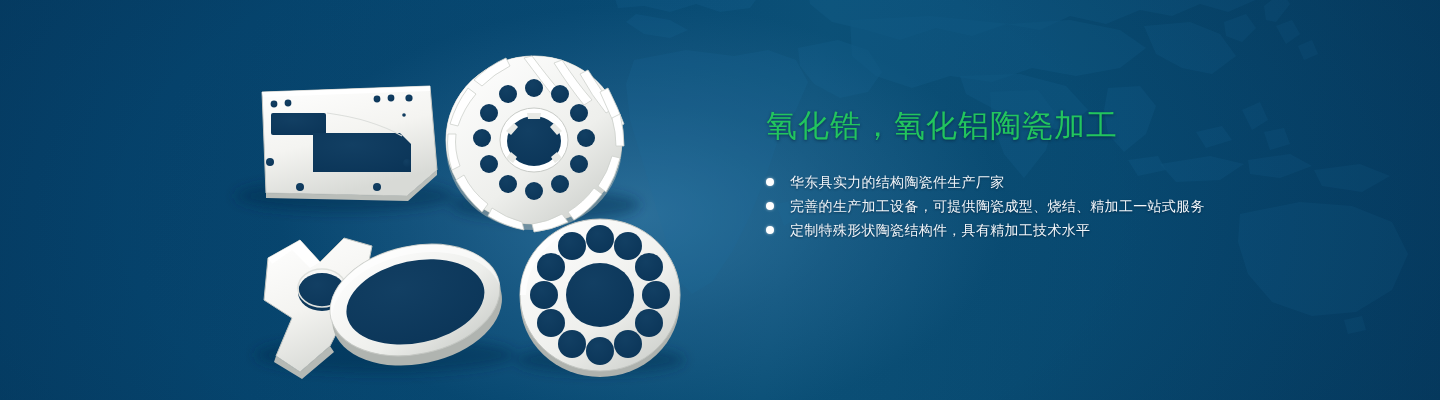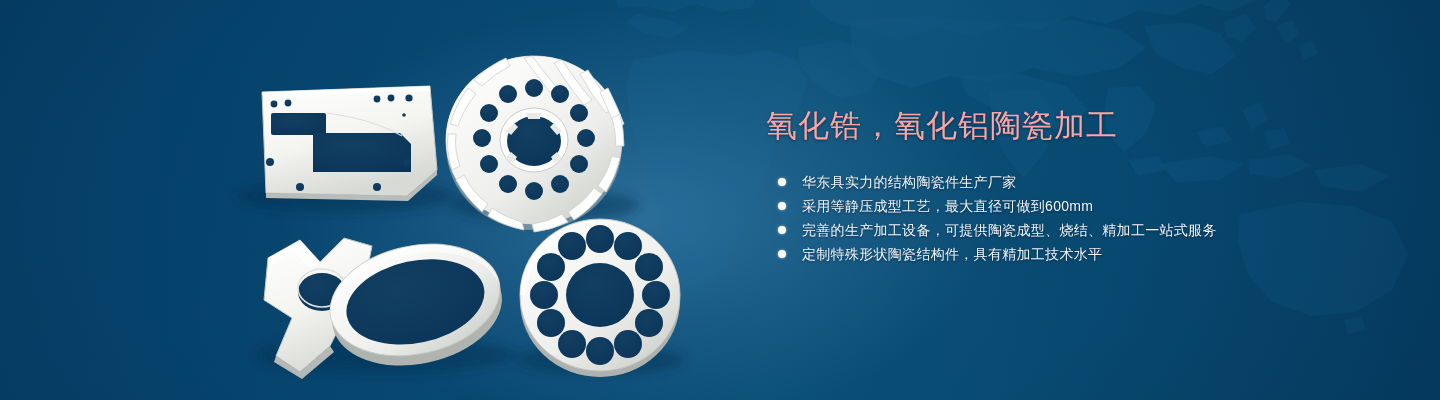--- a/index.html
+++ b/index.html
@@ -59,29 +59,29 @@
   .copy {
     position: absolute;
     left: 764px;
     top: 104px;
     width: 640px;
   }
   .headline {
     font-size: 31px;
     line-height: 44px;
     letter-spacing: 1px;
-    color: #fca5a5;
+    color: #22c55e;
     font-weight: normal;
     margin: 0 0 22px 2px;
     text-shadow: 0 1px 3px rgba(0,20,40,0.55);
     white-space: nowrap;
   }
   .bullets {
     list-style: none;
-    margin: 12px;
+    margin: 0;
     padding: 0;
   }
   .bullet {
     position: relative;
     padding-left: 26px;
     font-size: 14px;
     line-height: 24px;
     color: #f2f6fa;
     letter-spacing: 0.3px;
     text-shadow: 0 1px 2px rgba(0,15,35,0.5);
@@ -297,24 +297,20 @@
   <div class="copy">
     <h1 class="headline">氧化锆，氧化铝陶瓷加工</h1>
 
     <ul class="bullets">
       <li class="bullet">
         <span class="bullet-dot"></span>
         <span>华东具实力的结构陶瓷件生产厂家</span>
       </li>
       <li class="bullet">
         <span class="bullet-dot"></span>
-        <span>采用等静压成型工艺，最大直径可做到600mm</span>
-      </li>
-      <li class="bullet">
-        <span class="bullet-dot"></span>
         <span>完善的生产加工设备，可提供陶瓷成型、烧结、精加工一站式服务</span>
       </li>
       <li class="bullet">
         <span class="bullet-dot"></span>
         <span>定制特殊形状陶瓷结构件，具有精加工技术水平</span>
       </li>
     </ul>
   </div>
 
 </div>

